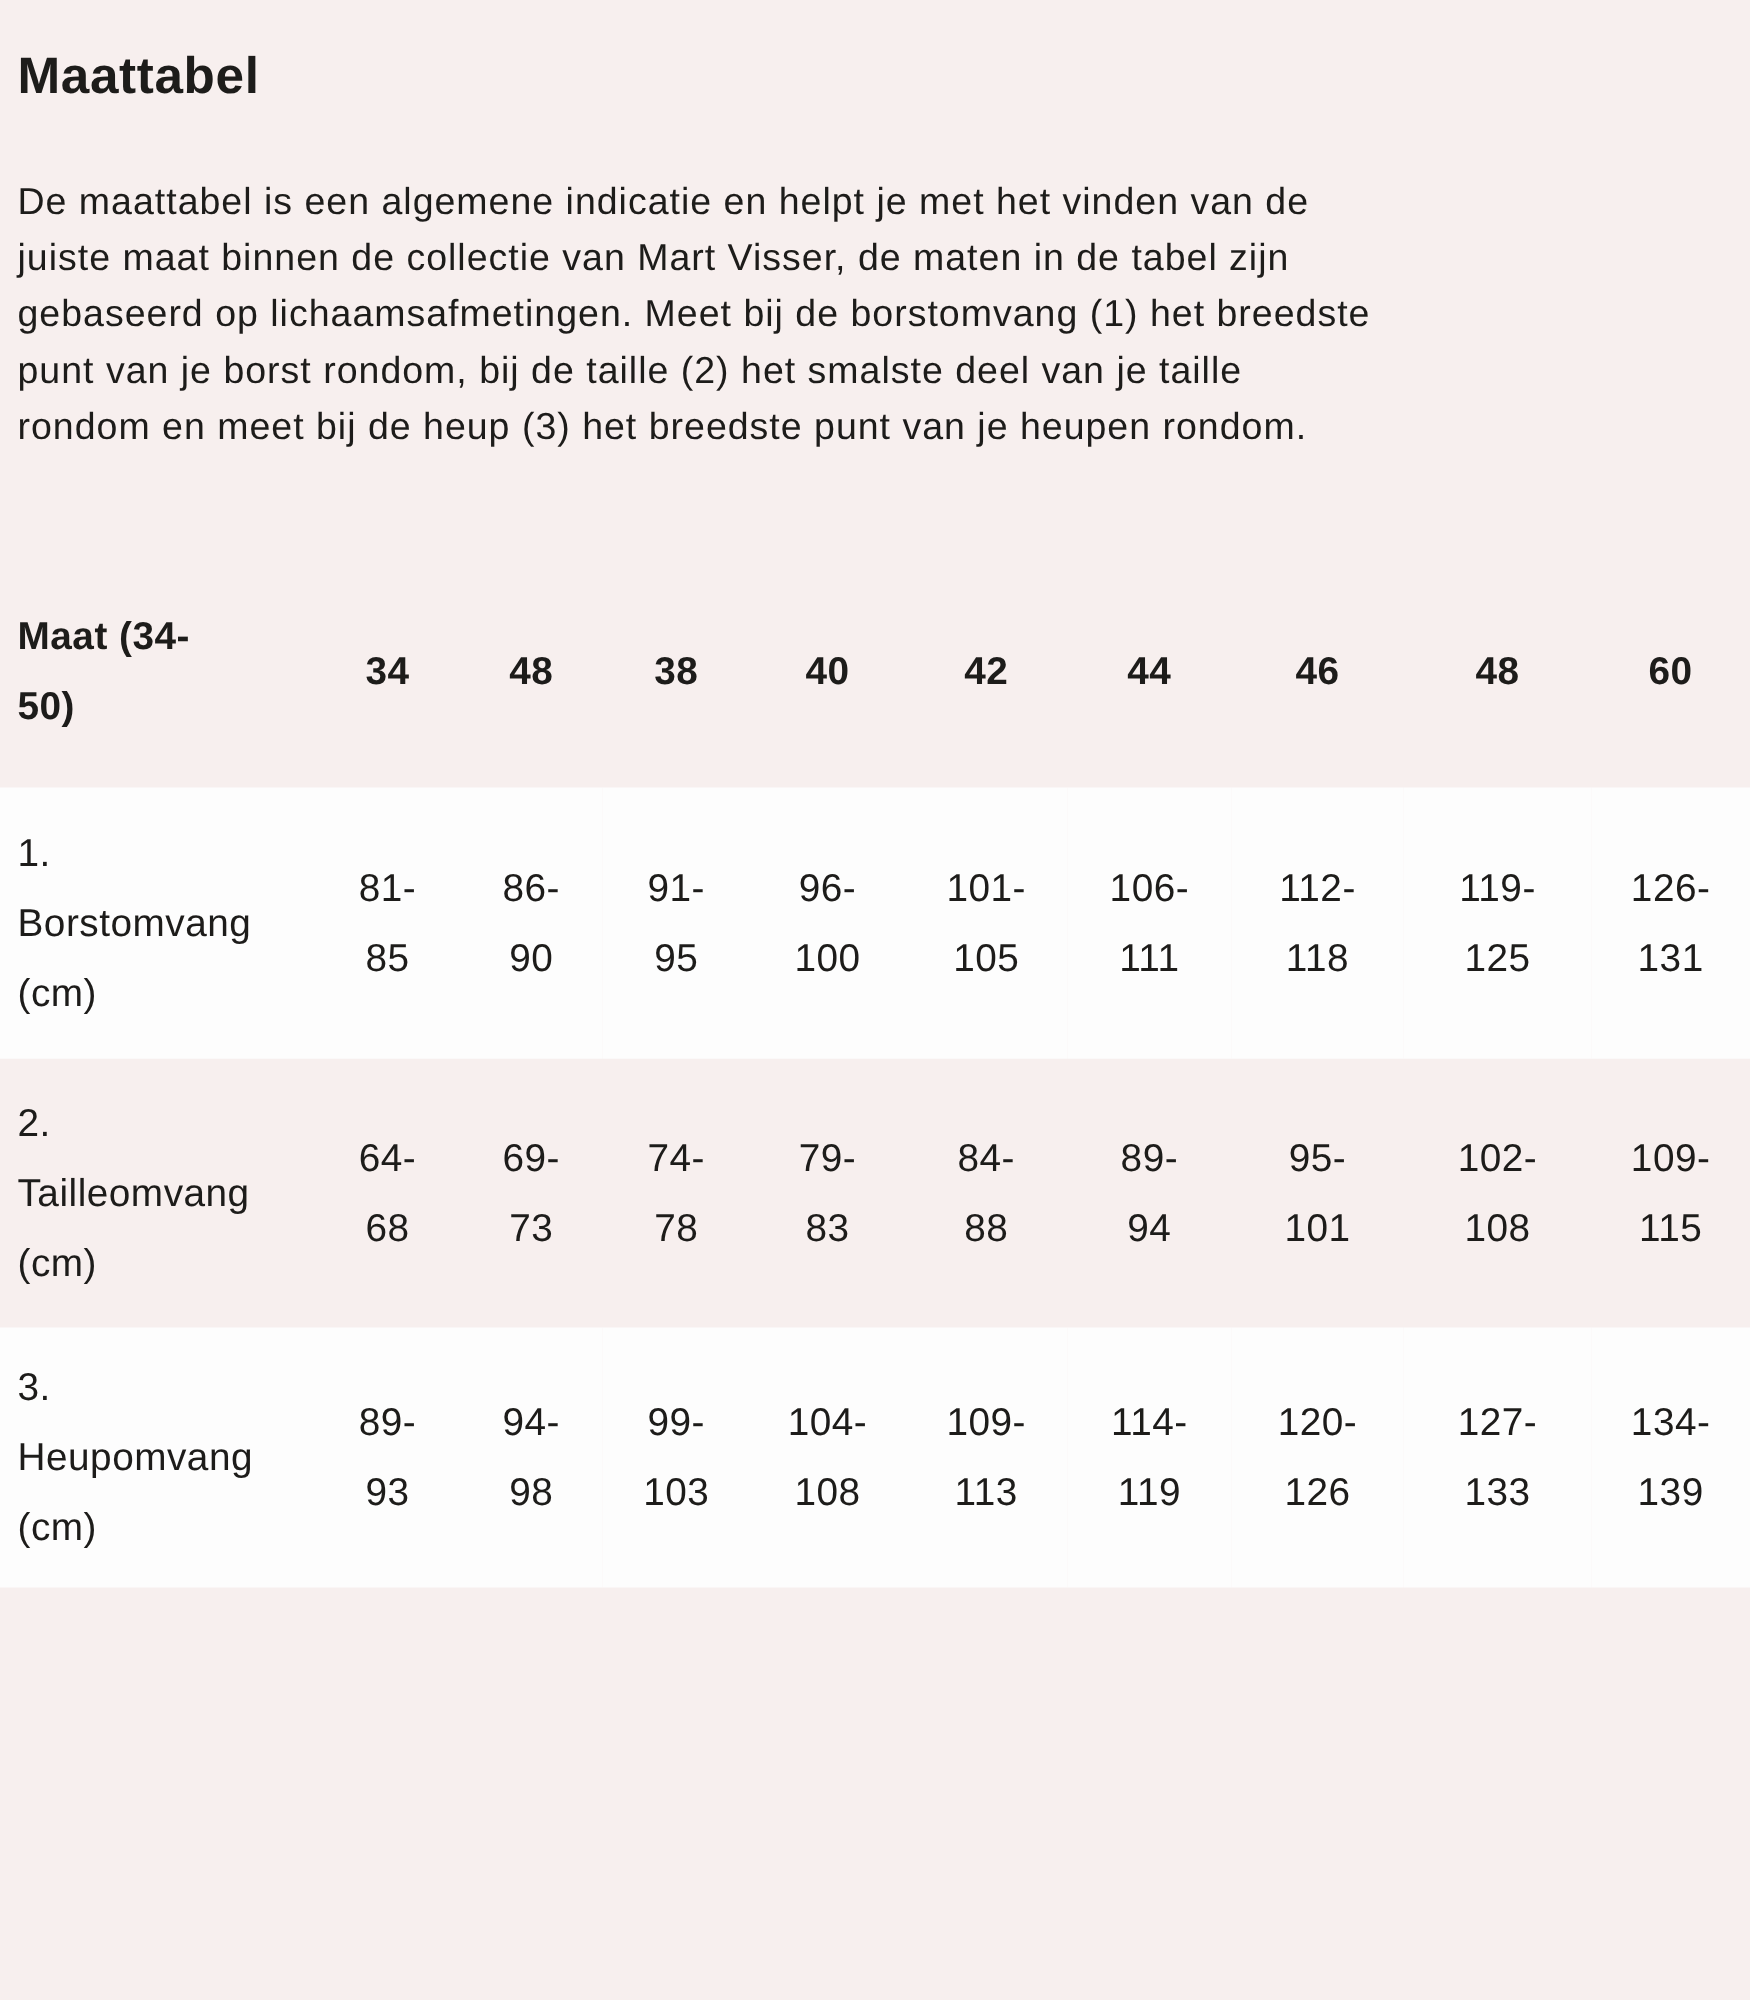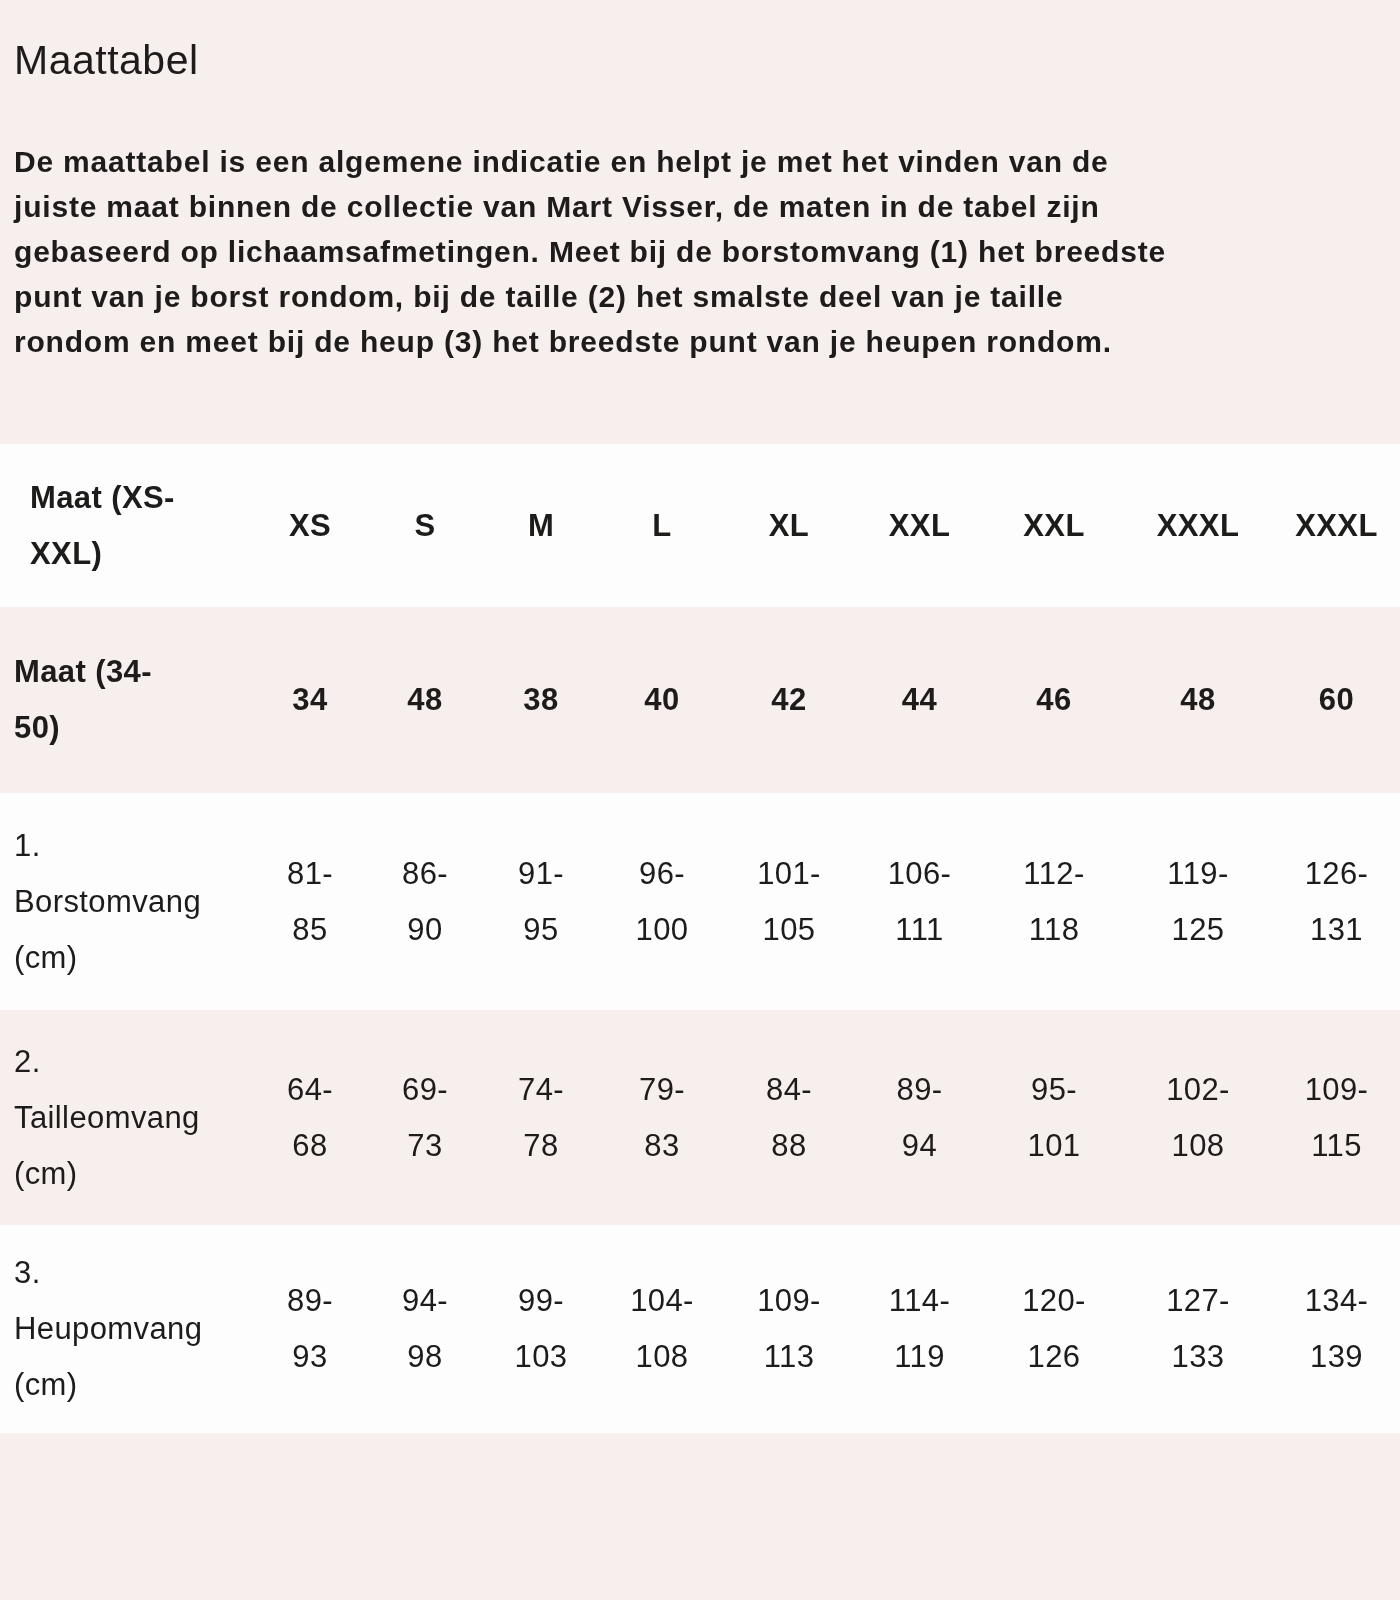--- a/index.html
+++ b/index.html
@@ -11,26 +11,26 @@
   body{
     width:1400px;height:1600px;
     background:var(--background);
     color:var(--text);
     font-family:"Liberation Sans",sans-serif;
     overflow:hidden;
   }
   .text-block{padding-left:14px;padding-right:28px;}
   .title{
     margin:0;padding-top:36px;
-    font-size:41px;font-weight:400;
+    font-size:41px;font-weight:700;
     letter-spacing:.5px;line-height:1.2;
   }
   .para{
     margin:54px 0 0 0;
-    font-size:30px;font-weight:700;
+    font-size:30px;font-weight:400;
     line-height:45px;letter-spacing:.8px;
     white-space:pre-line;
     max-width:1360px;
   }
   .para + .para{margin-top:42px;}
   .size-table{
     margin-top:80px;
     width:1400px;
     table-layout:fixed;
     border-collapse:collapse;
@@ -75,33 +75,20 @@
         <col style="width:114px">
         <col style="width:118px">
         <col style="width:124px">
         <col style="width:130px">
         <col style="width:131px">
         <col style="width:138px">
         <col style="width:150px">
         <col style="width:127px">
     </colgroup>
     <tbody>
-      <tr class="r0 white bold">
-        <td class="label indent">Maat (XS-
-XXL)</td>
-        <td>XS</td>
-        <td>S</td>
-        <td>M</td>
-        <td>L</td>
-        <td>XL</td>
-        <td>XXL</td>
-        <td>XXL</td>
-        <td>XXXL</td>
-        <td>XXXL</td>
-      </tr>
       <tr class="r1 bold">
         <td class="label">Maat (34-
 50)</td>
         <td>34</td>
         <td>48</td>
         <td>38</td>
         <td>40</td>
         <td>42</td>
         <td>44</td>
         <td>46</td>

